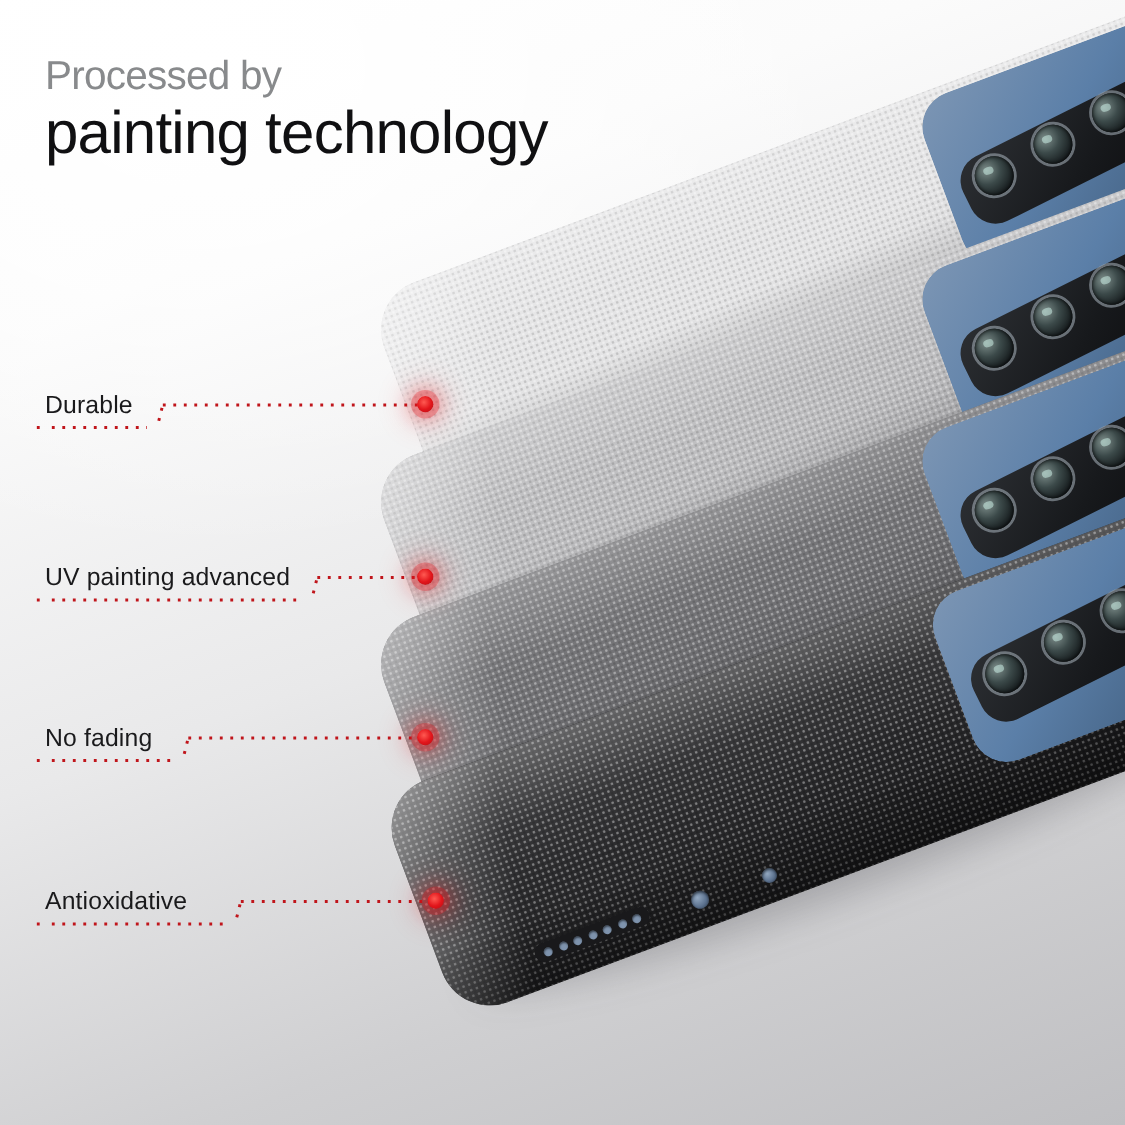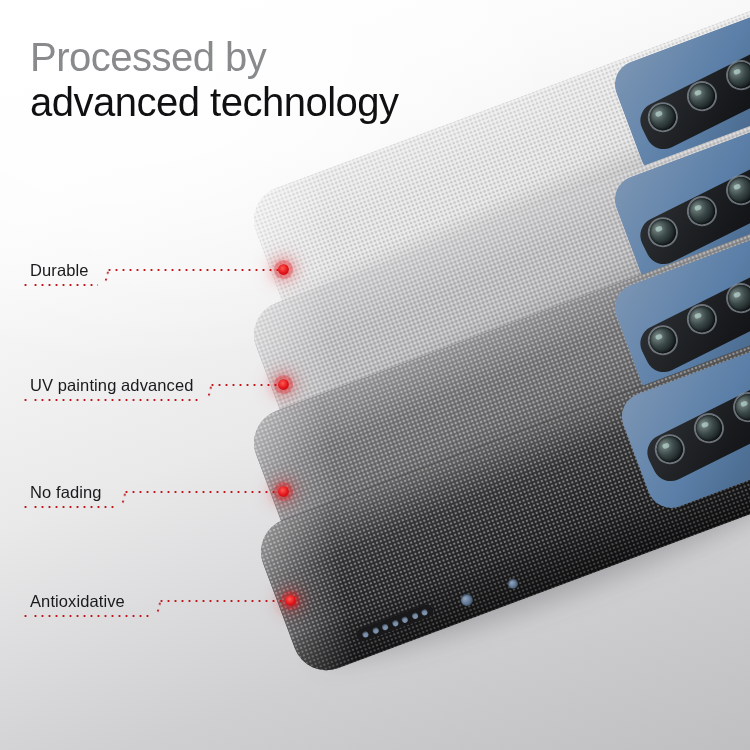--- a/index.html
+++ b/index.html
@@ -20,21 +20,21 @@
       linear-gradient(160deg, #ffffff 0%, #fbfbfb 22%, #e9e9ea 52%, #cfcfd1 78%, #bfbfc2 100%);
   }
 
   
   #heading {
     position:absolute; left:30px; top:36px;
     z-index:40; line-height:1.06;
     letter-spacing:-0.5px;
   }
   #heading .l1 {
-    display:block; font-size:40px; font-weight:400;
+    display:block; font-size:27px; font-weight:400;
     color:#888a8c;
   }
   #heading .l2 {
     display:block; font-size:40px; font-weight:400;
     color:#101012; margin-top:3px;
   }
 
   
   .callout { position:absolute; z-index:45; }
   .callout .txt {
@@ -282,21 +282,21 @@
             <div class="lens" style="left: 22px; top: 50px; width: 26px; height: 26px;"></div>
             <div class="lens" style="left: 66px; top: 44px; width: 26px; height: 26px;"></div>
             <div class="lens" style="left: 110px; top: 38px; width: 26px; height: 26px;"></div>
           </div>
         </div>
       </div>
     </div>
 
   <div id="heading">
     <span class="l1">Processed by</span>
-    <span class="l2">advanced technology</span>
+    <span class="l2">painting technology</span>
   </div>
 
   <div id="callouts-layer">
       <div class="callout" style="left: 0px; top: 0px;">
         <span class="txt" style="left: 30px; top: 261px;">Durable</span>
         <div class="underline" style="left: 32px; top: 284px; width: 66.2px;"></div>
         <div class="riser" style="left: 104.2px; top: 269px; height: 15px; transform: rotate(14deg);"></div>
         <div class="leader" style="left: 106.2px; top: 269px; width: 174.8px;"></div>
         <div class="leader" style="left: 22px; top: 284px; width: 8px;"></div>
       </div>

